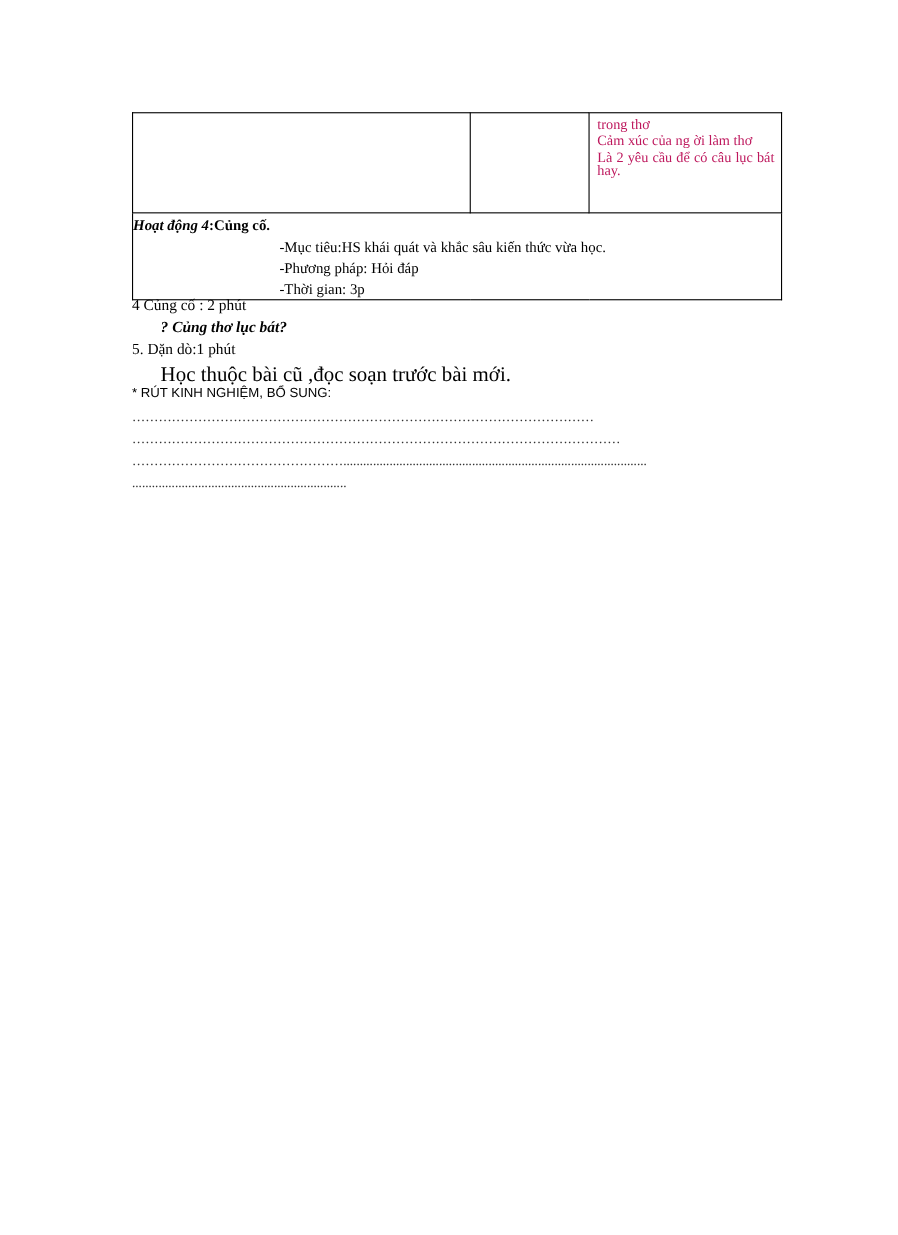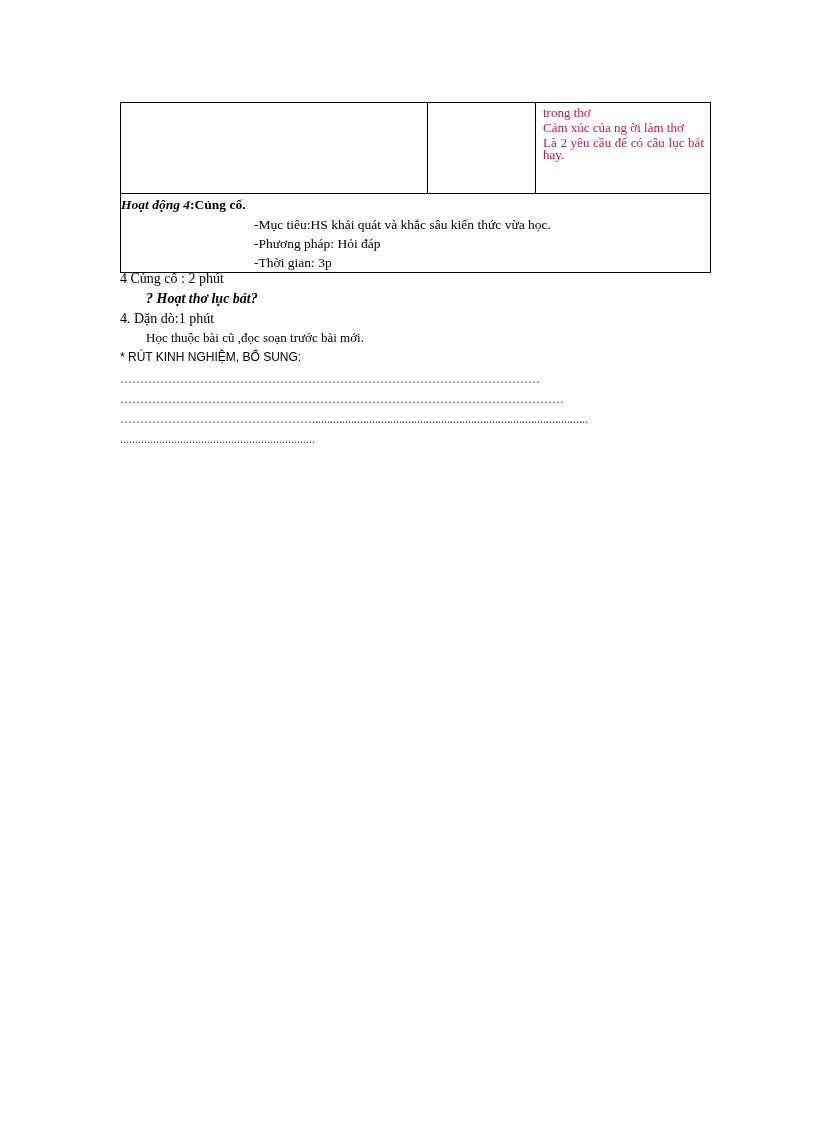--- a/index.html
+++ b/index.html
@@ -56,21 +56,21 @@
       </div>
       <div class="act-line">-Mục tiêu:HS  khái quát và khắc sâu kiến thức vừa học.</div>
       <div class="act-line">-Phương pháp: Hỏi đáp</div>
       <div class="act-line">-Thời gian:  3p</div>
     </td>
   </tr>
 </tbody>
   </table>
 
 <div class="sec bold" style="top:271px;">4 Củng  cố : 2 phút</div>
-<div class="sec bi" style="top:291px; left:146px;">? Hoạt thơ lục bát?</div>
-<div class="sec bold" style="top:311px;">4. Dặn dò:1 phút</div>
-<div class="sec" style="top:330px; left:146px; font-size:13px;">Học thuộc bài cũ ,đọc soạn trước bài mới.</div>
+<div class="sec bi" style="top:291px; left:146px;">? Củng thơ lục bát?</div>
+<div class="sec bold" style="top:311px;">5. Dặn dò:1 phút</div>
+<div class="sec" style="top:330px; left:146px; font-size:19px;">Học thuộc bài cũ ,đọc soạn trước bài mới.</div>
 <div class="sec bold" style="top:350px; font-family:'Liberation Sans','DejaVu Sans',sans-serif; font-size:12px;">* RÚT KINH NGHIỆM, BỔ SUNG:</div>
 
 <div class="dots" style="top:372px; width:568px;">……………………………………………………………………………………………</div>
 <div class="dots" style="top:392px; width:578px;">…………………………………………………………………………………………………</div>
 <div class="dots" style="top:412px; width:568px;">…………………………………………............................................................................................</div>
 <div class="dots" style="top:432px; width:196px;">.................................................................</div>
 
 </body></html>

